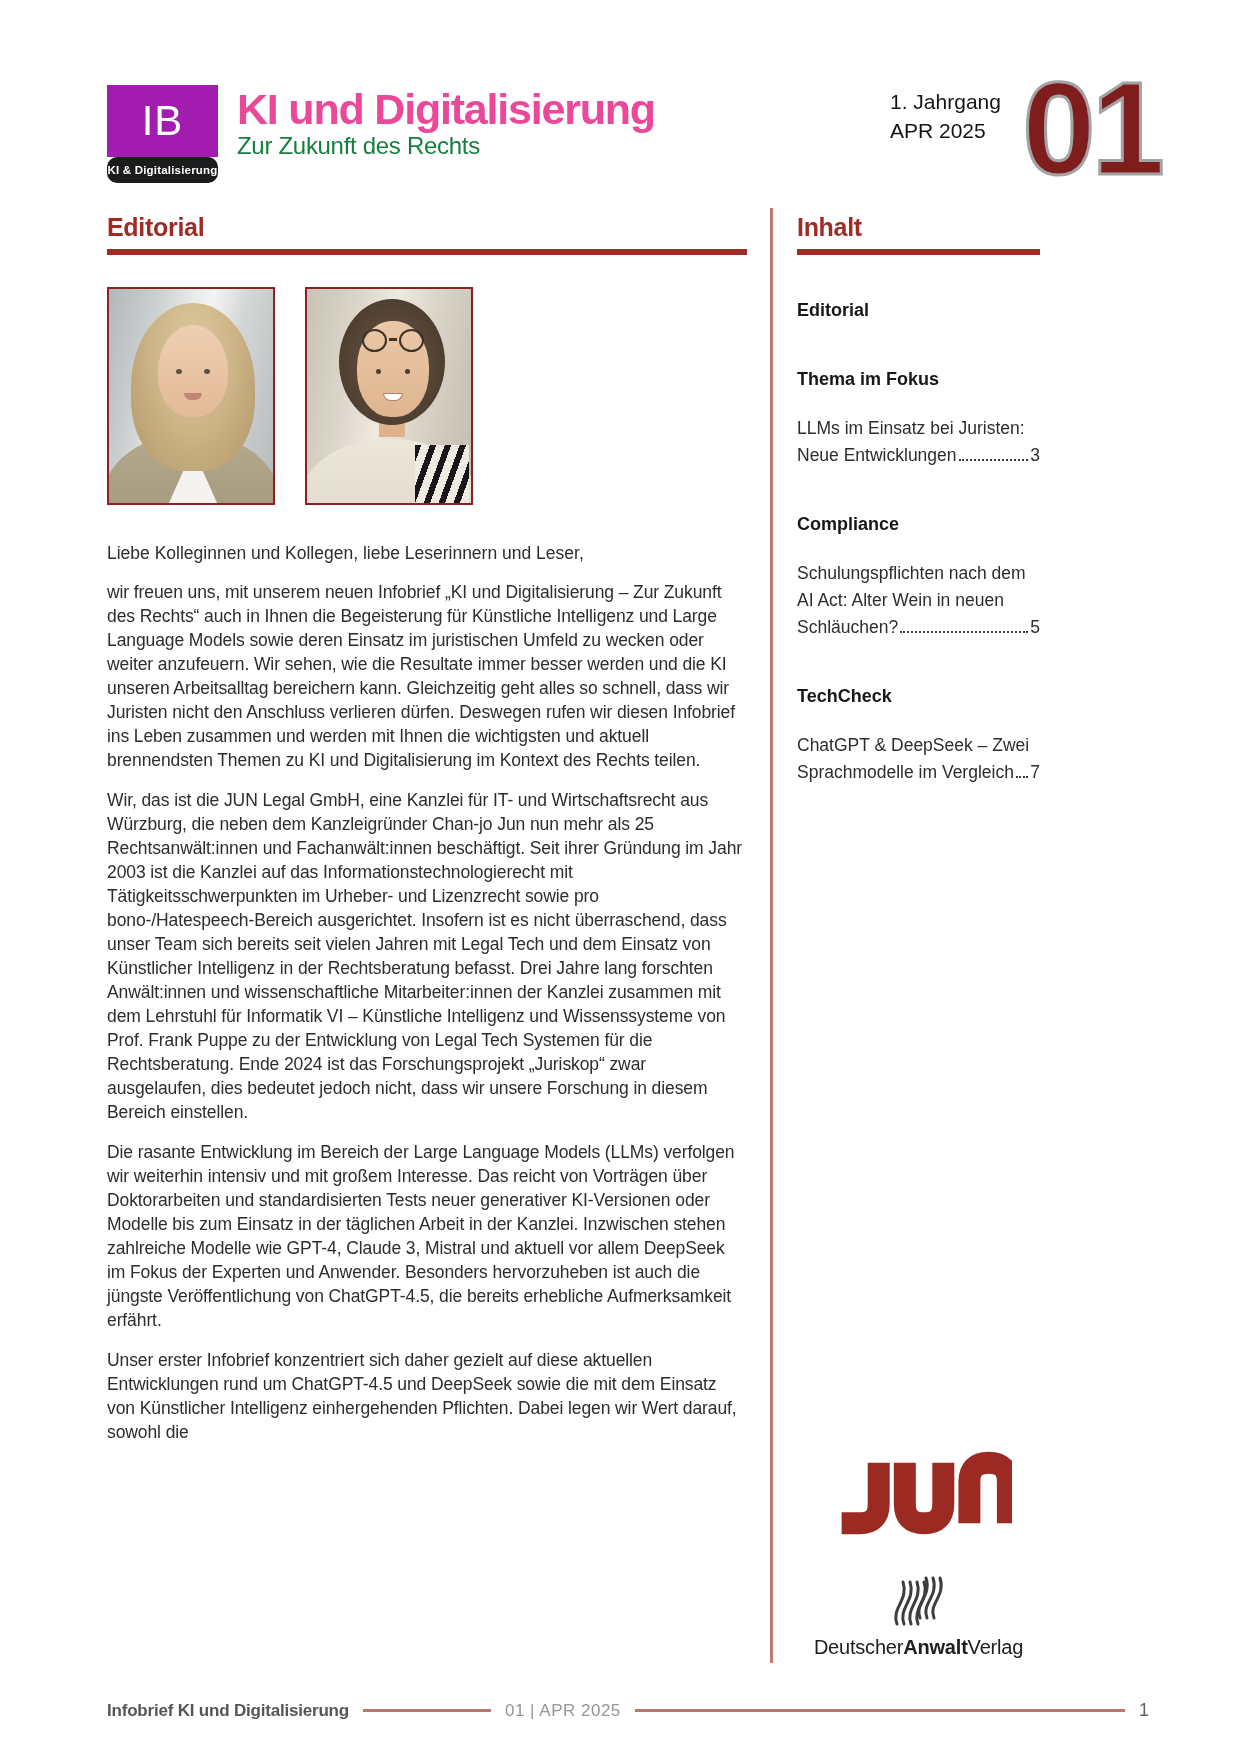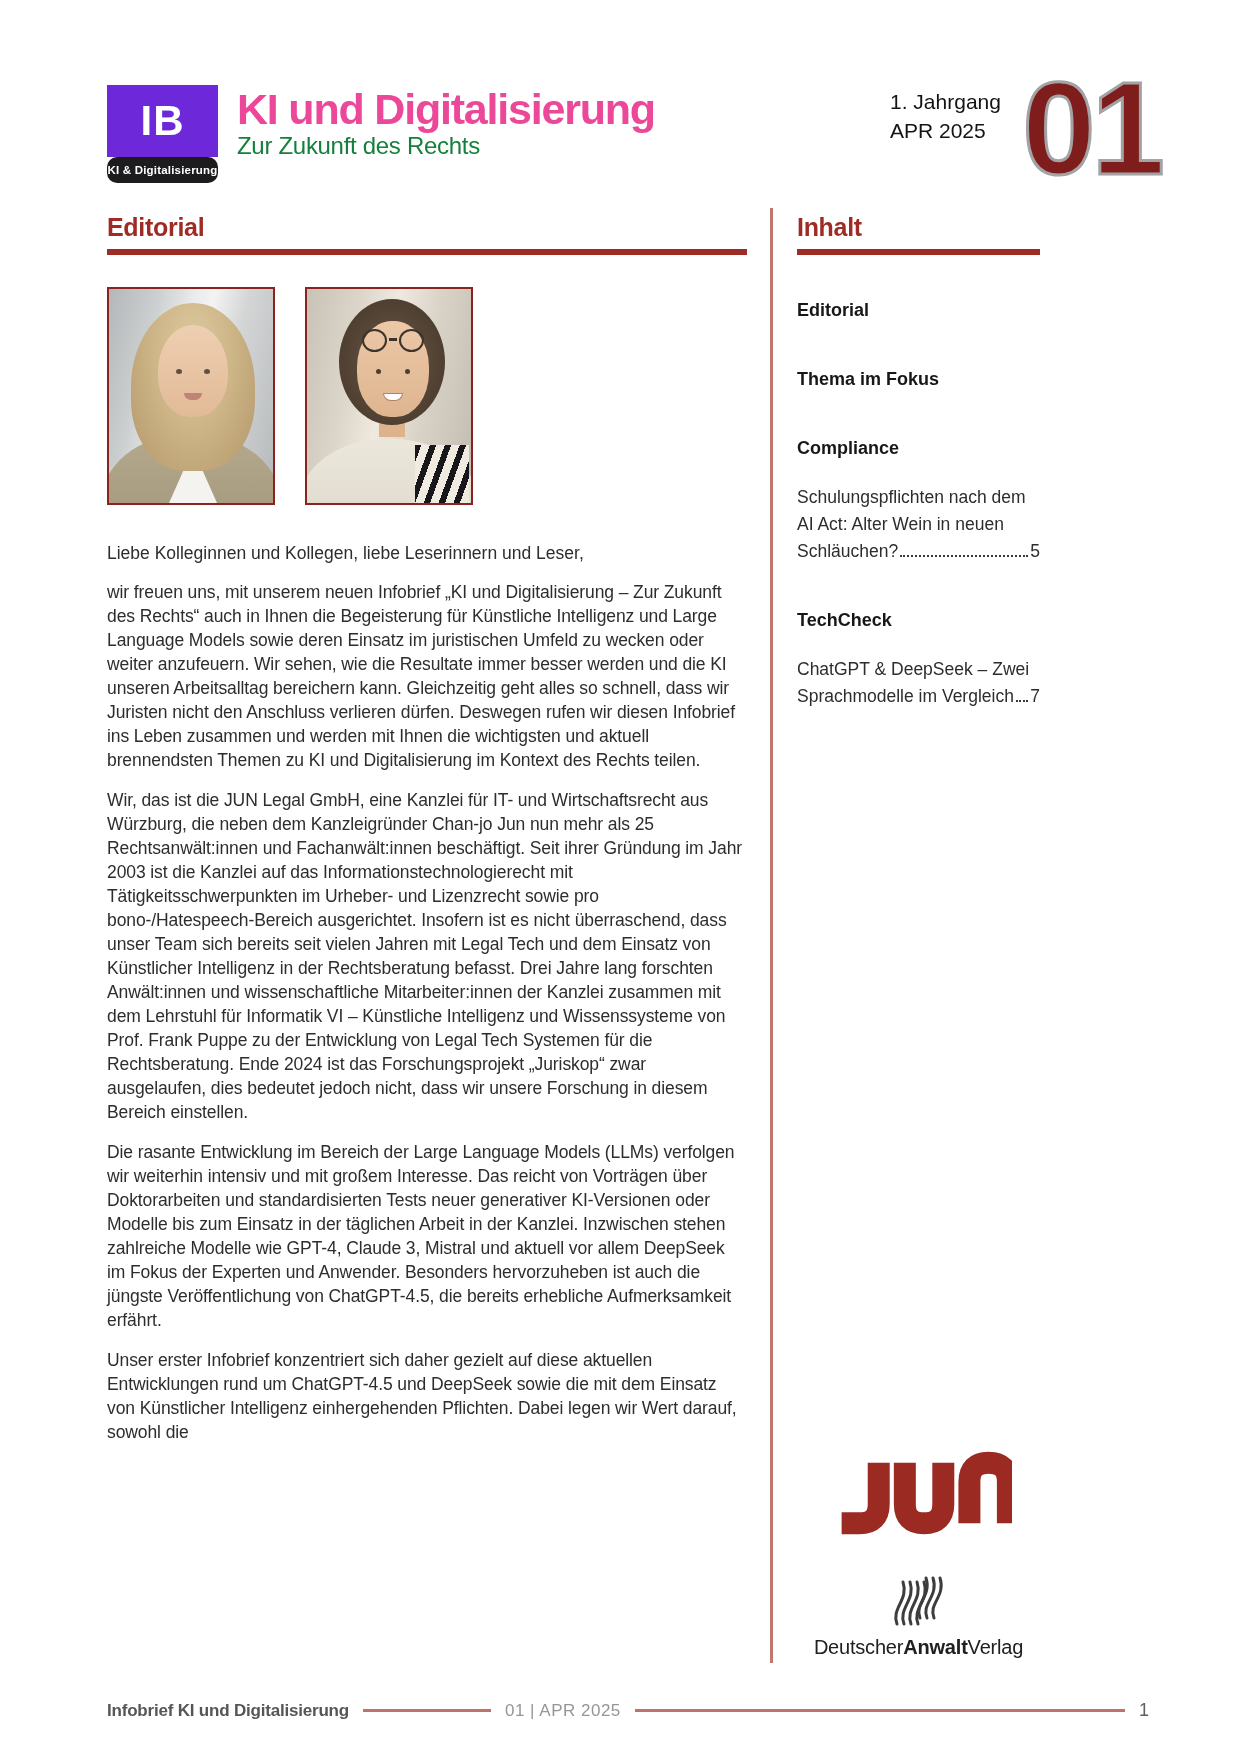--- a/index.html
+++ b/index.html
@@ -5,21 +5,21 @@
   * { margin:0; padding:0; box-sizing:border-box; }
   html,body { background:#e8e8e8; }
   .page {
     position:relative; width:1249px; height:1754px; background:#ffffff;
     margin:0 auto; font-family:"Liberation Sans", sans-serif; color:#2d2d2f;
     overflow:hidden;
   }
   
   .masthead { position:absolute; left:107px; top:85px; display:flex; }
   .ib-logo { width:111px; }
-  .ib-top { height:72px; background:#6d28d9; color:#fff; font-weight:bold;
+  .ib-top { height:72px; background:#a21caf; color:#fff; font-weight:normal;
     font-size:42px; display:flex; align-items:center; justify-content:center; letter-spacing:1px; }
   .ib-bottom { height:26px; background:#1c1c1e; color:#fff; font-weight:bold;
     font-size:11.5px; display:flex; align-items:center; justify-content:center; letter-spacing:.2px;border-radius:10px; }
   .title-wrap { margin-left:19px; padding-top:2px; }
   .nl-title { color:#ec4899; font-weight:bold; font-size:43px; letter-spacing:-1.2px; line-height:1.05; }
   .nl-subtitle { color:#15803d; font-size:24px; letter-spacing:-0.3px; }
   .volume { position:absolute; left:890px; top:88px; font-size:21px; line-height:1.38; color:#141416; }
   .issue-number {
     position:absolute; right:88px; top:63px; font-size:132px; font-weight:bold;
     letter-spacing:-4px; color:#7f1d1d; -webkit-text-stroke:3px #a3a3a6; line-height:1;
@@ -154,20 +154,28 @@
 
   <div class="sidebar-divider"></div>
   <aside class="sidebar">
     <div class="sec-heading">Inhalt</div>
     <div class="sec-rule"></div>
 
     <div class="toc">
       <div class="toc-title">Editorial</div>
 
       <div class="toc-title">Thema im Fokus</div>
+      <div class="toc-entry">
+        <div>LLMs im Einsatz bei Juristen:</div>
+        <div class="toc-last">
+          <span>Neue Entwicklungen</span>
+          <span class="toc-leader"></span>
+          <span>3</span>
+        </div>
+      </div>
 
       <div class="toc-title">Compliance</div>
       <div class="toc-entry">
         <div>Schulungspflichten nach dem</div>
         <div>AI Act: Alter Wein in neuen</div>
         <div class="toc-last">
           <span>Schläuchen?</span>
           <span class="toc-leader"></span>
           <span>5</span>
         </div>

